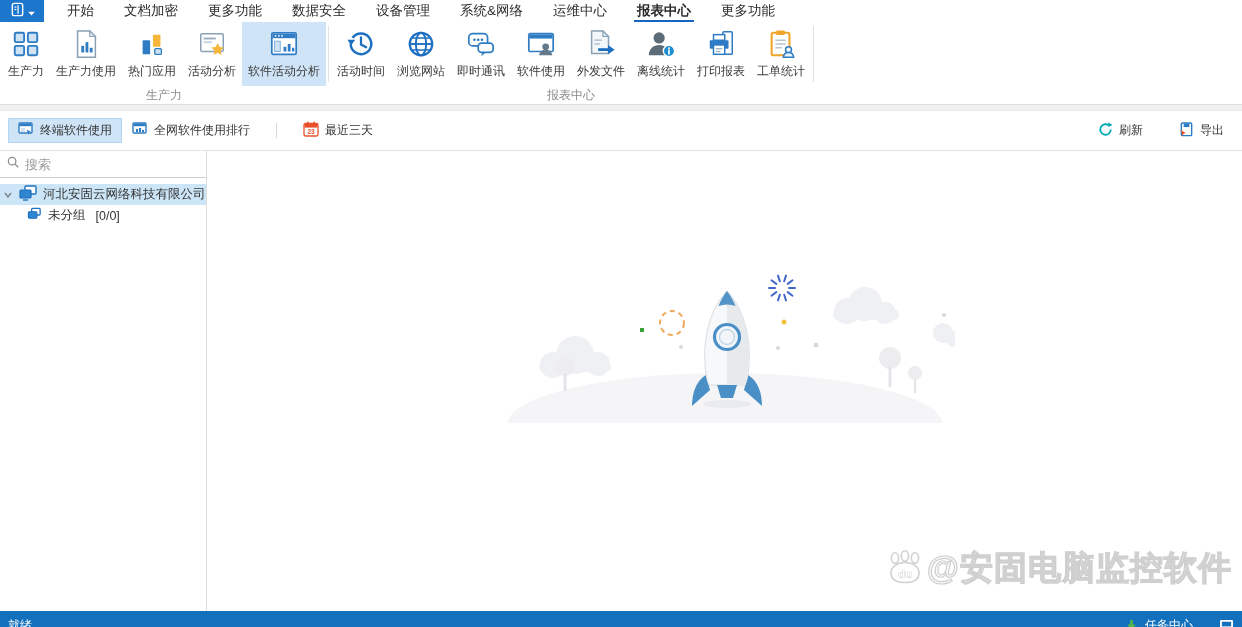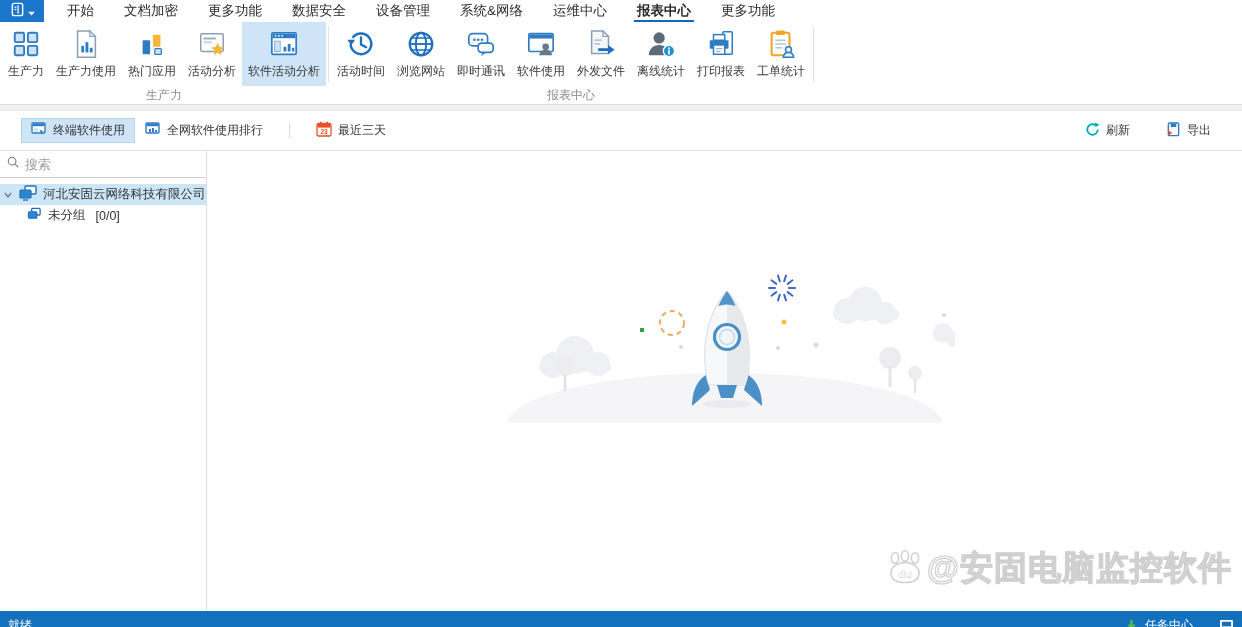--- a/index.html
+++ b/index.html
@@ -24,21 +24,21 @@
   .ribbon-items { display:flex; height:64px; }
   .ritem { display:flex; flex-direction:column; align-items:center; justify-content:flex-start; padding:4px 6px 0; cursor:pointer; }
   .ritem.active { background:#cfe4f6; }
   .ricon { height:36px; display:flex; align-items:center; justify-content:center; }
   .rlabel { font-size:12px; color:#3a3a3a; white-space:nowrap; margin-top:1px; }
   .group-label { text-align:center; font-size:12px; color:#8a8a8a; height:18px; line-height:18px; }
   .ribbon-sep { width:1px; background:#e2e2e2; margin:4px 2px 22px; }
   .ribbon-band { height:7px; background:#f1f1f1; border-top:1px solid #dcdcdc; border-bottom:1px solid #eaeaea; flex:0 0 auto; }
 
   
-  .toolbar { height:40px; display:flex; align-items:center; padding:0 21px; background:#fff; border-bottom:1px solid #e3e3e3; flex:0 0 auto; }
+  .toolbar { height:40px; display:flex; align-items:center; padding:0 8px; background:#fff; border-bottom:1px solid #e3e3e3; flex:0 0 auto; }
   .tbtn { display:flex; align-items:center; gap:6px; height:25px; padding:0 9px; font-size:12px; color:#333; cursor:pointer; border:1px solid transparent; white-space:nowrap; }
   .tbtn.active { background:#cfe4f7; border-color:#b2d5f2; }
   .tb-sep { width:1px; height:15px; background:#d8d8d8; margin:0 16px; }
   .toolbar-right { margin-left:auto; display:flex; align-items:center; gap:16px; }
 
   
   .bodyarea { height:460px; display:flex; flex:0 0 auto; }
   .sidebar { width:207px; border-right:1px solid #ddd; display:flex; flex-direction:column; background:#fff; }
   .search-row { height:27px; display:flex; align-items:center; gap:5px; padding:0 6px; border-bottom:1px solid #cfcfcf; }
   .search-input { border:none; outline:none; flex:1; font-size:13px; font-family:"Liberation Sans",sans-serif; color:#333; }

